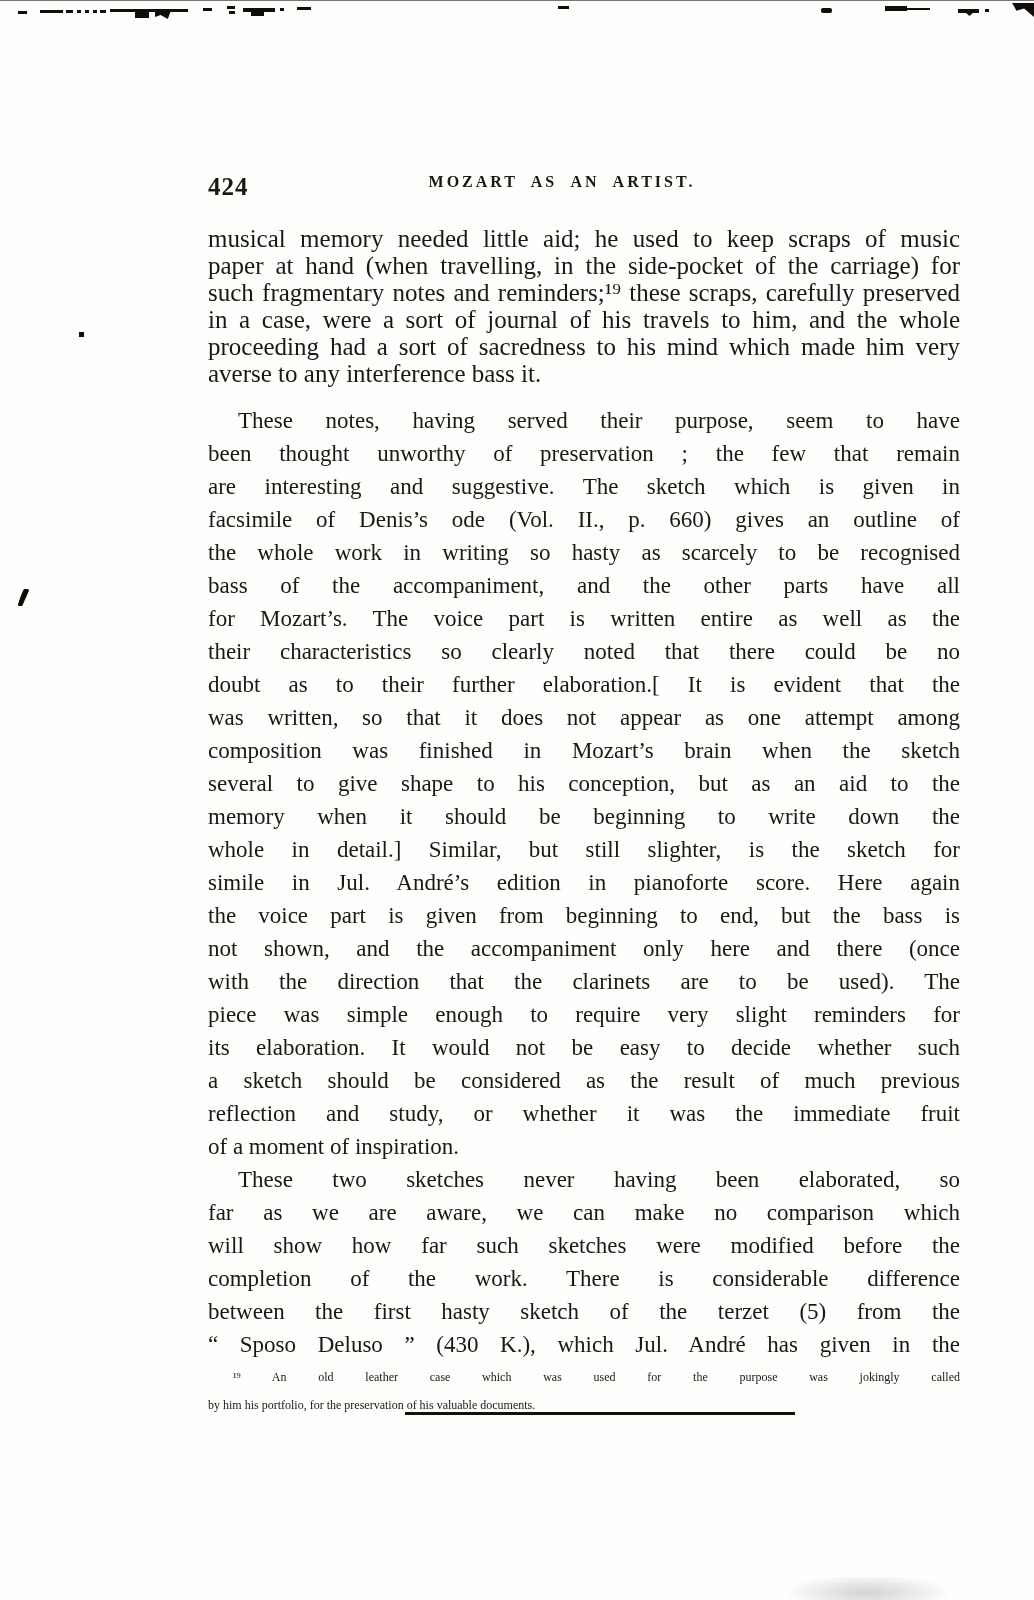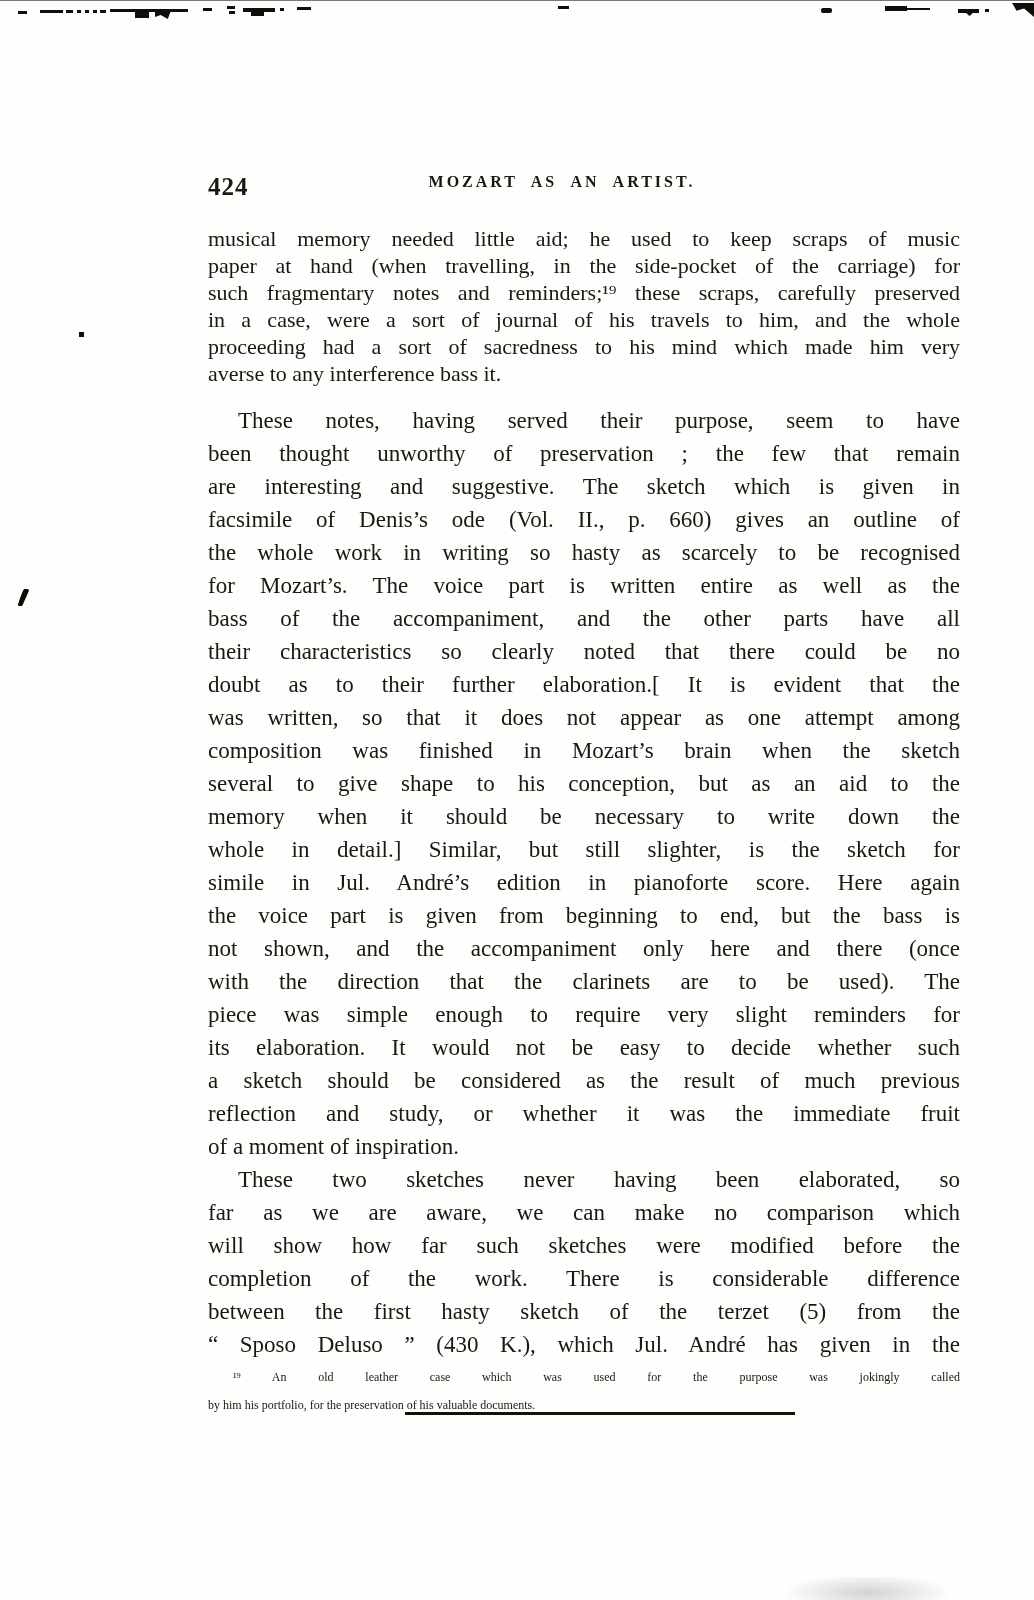--- a/index.html
+++ b/index.html
@@ -27,21 +27,21 @@
   .running-title {
     position:absolute; left:0; right:44px; top:2px;
     text-align:center;
     font-size:16px; font-weight:700;
     letter-spacing:3px; word-spacing:7px;
   }
 
   
   .textblock { position:absolute; left:208px; width:752px; }
 
-  .smallprint { top:224px; font-size:22px; line-height:27px; }
+  .smallprint { top:224px; font-size:25px; line-height:27px; }
   .bodytext   { top:403px; font-size:23px; line-height:33px; }
   .footnote   { top:1362px; font-size:12px; line-height:28px; }
 
   .line {
     text-align:justify;
     text-align-last:justify;
     -moz-text-align-last:justify;
     white-space:normal;
   }
   .line.flush { text-align-last:left; -moz-text-align-last:left; }
@@ -123,28 +123,28 @@
       <div class="line flush">averse to any interference bass it.</div>
     </div>
 
   <div class="textblock bodytext">
     <div>
         <div class="line indent">These notes, having served their purpose, seem to have</div>
         <div class="line">been thought unworthy of preservation ; the few that remain</div>
         <div class="line">are interesting and suggestive. The sketch which is given in</div>
         <div class="line">facsimile of Denis’s ode (Vol. II., p. 660) gives an outline of</div>
         <div class="line">the whole work in writing so hasty as scarcely to be recognised</div>
+        <div class="line">bass of the accompaniment, and the other parts have all</div>
         <div class="line">for Mozart’s. The voice part is written entire as well as the</div>
-        <div class="line">bass of the accompaniment, and the other parts have all</div>
         <div class="line">their characteristics so clearly noted that there could be no</div>
         <div class="line">doubt as to their further elaboration.[ It is evident that the</div>
         <div class="line">was written, so that it does not appear as one attempt among</div>
         <div class="line">composition was finished in Mozart’s brain when the sketch</div>
         <div class="line">several to give shape to his conception, but as an aid to the</div>
-        <div class="line">memory when it should be necessary to write down the</div>
+        <div class="line">memory when it should be beginning to write down the</div>
         <div class="line">whole in detail.] Similar, but still slighter, is the sketch for</div>
         <div class="line">simile in Jul. André’s edition in pianoforte score. Here again</div>
         <div class="line">the voice part is given from beginning to end, but the bass is</div>
         <div class="line">not shown, and the accompaniment only here and there (once</div>
         <div class="line">with the direction that the clarinets are to be used). The</div>
         <div class="line">piece was simple enough to require very slight reminders for</div>
         <div class="line">its elaboration. It would not be easy to decide whether such</div>
         <div class="line">a sketch should be considered as the result of much previous</div>
         <div class="line">reflection and study, or whether it was the immediate fruit</div>
         <div class="line flush">of a moment of inspiration.</div>

